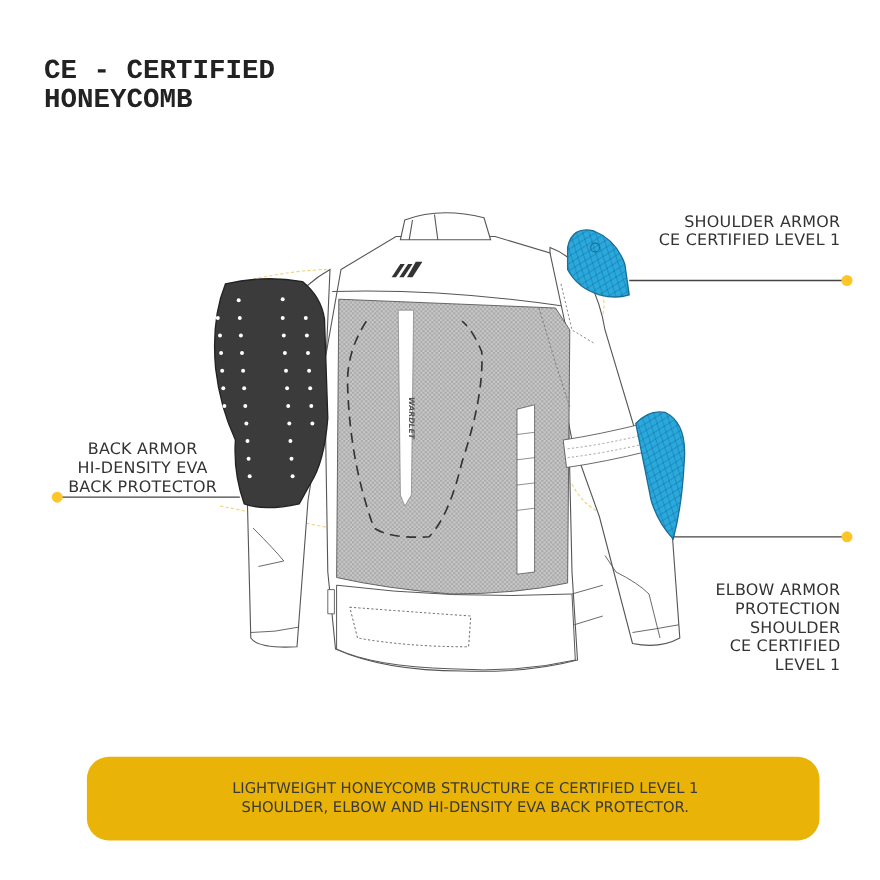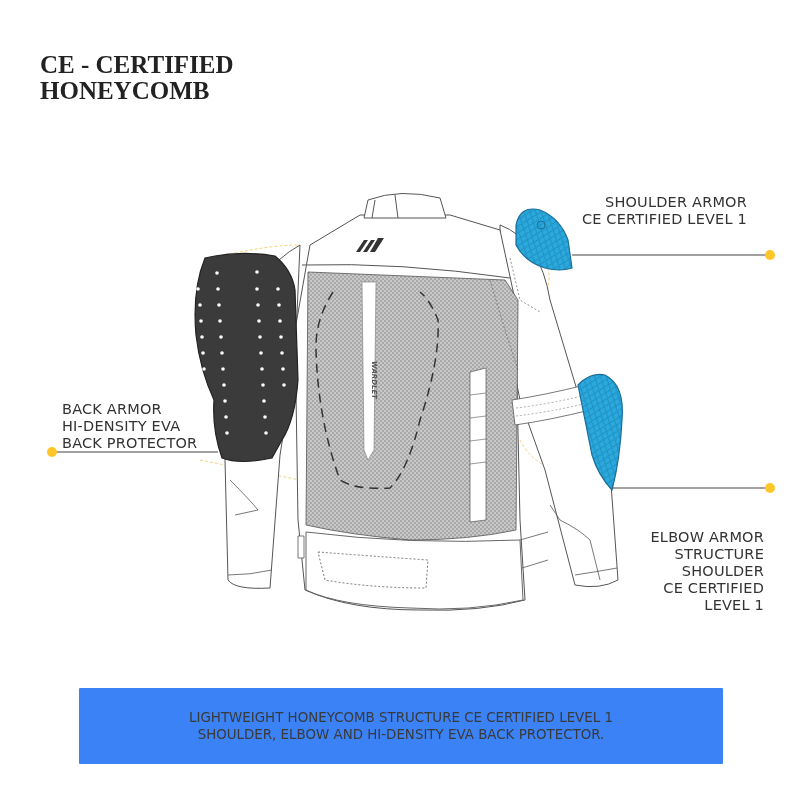--- a/index.html
+++ b/index.html
@@ -1,24 +1,24 @@
 <!DOCTYPE html>
 <html><head>
 <meta charset="utf-8">
 <style>
   html, body { margin:0; padding:0; background:#ffffff; }
   body { width:800px; height:800px; position:relative; overflow:hidden; font-family:"DejaVu Sans", sans-serif; color:#333; }
-  .title { position:absolute; left:40px; top:52px; font-family:Liberation Serif, serif; font-weight:bold; font-size:25px; line-height:26px; letter-spacing:0px; color:#222; }
+  .title { position:absolute; left:40px; top:52px; font-family:Liberation Mono, monospace; font-weight:bold; font-size:25px; line-height:26px; letter-spacing:0px; color:#222; }
   .title div { white-space:nowrap; }
   .callout { position:absolute; font-family:"DejaVu Sans", sans-serif; font-weight:normal; font-size:14.5px; line-height:17px; color:#333; letter-spacing:0.2px; }
   .callout div { white-space:nowrap; }
   .right { text-align:right; }
   .left { text-align:left; }
   svg.art { position:absolute; left:0; top:0; }
-  .banner { position:absolute; left:79px; top:688px; width:644px; height:76px; background:#3b82f6; border-radius:1px; display:flex; flex-direction:column; align-items:center; justify-content:center; }
+  .banner { position:absolute; left:79px; top:688px; width:644px; height:76px; background:#eab308; border-radius:20px; display:flex; flex-direction:column; align-items:center; justify-content:center;padding-left:22px; }
   .banner div { font-family:"DejaVu Sans", sans-serif; font-size:13.4px; line-height:17px; color:#3a3a3a; white-space:nowrap; }
 </style>
 </head>
 <body>
 
 <div class="title">
   <div>CE - CERTIFIED</div>
   <div>HONEYCOMB</div>
 </div>
 
@@ -146,34 +146,34 @@
     <path d="M52,452 L218,452"></path>
     <path d="M612,488 L770,488"></path>
   </g>
   <g fill="#FFC629">
     <circle cx="770" cy="255" r="5"></circle>
     <circle cx="52" cy="452" r="5"></circle>
     <circle cx="770" cy="488" r="5"></circle>
   </g>
 </svg>
 
-<div class="callout right" style="right:53px; top:194px;margin-left:46px;">
+<div class="callout right" style="right:36px; top:194px;margin-left:46px;">
   <div>SHOULDER ARMOR</div>
   <div>CE CERTIFIED LEVEL 1</div>
 </div>
 
-<div class="callout left" style="left:62px; top:401px;">
+<div class="callout left" style="left:62px; top:401px;text-align:center;">
   <div>BACK ARMOR</div>
   <div>HI-DENSITY EVA</div>
   <div>BACK PROTECTOR</div>
 </div>
 
 <div class="callout right" style="right:36px; top:495px;margin-top:34px;">
   <div>ELBOW ARMOR</div>
-  <div>STRUCTURE</div>
+  <div>PROTECTION</div>
   <div>SHOULDER</div>
   <div>CE CERTIFIED</div>
   <div>LEVEL 1</div>
 </div>
 
 <div class="banner">
   <div>LIGHTWEIGHT HONEYCOMB STRUCTURE CE CERTIFIED LEVEL 1</div>
   <div>SHOULDER, ELBOW AND HI-DENSITY EVA BACK PROTECTOR.</div>
 </div>
 

